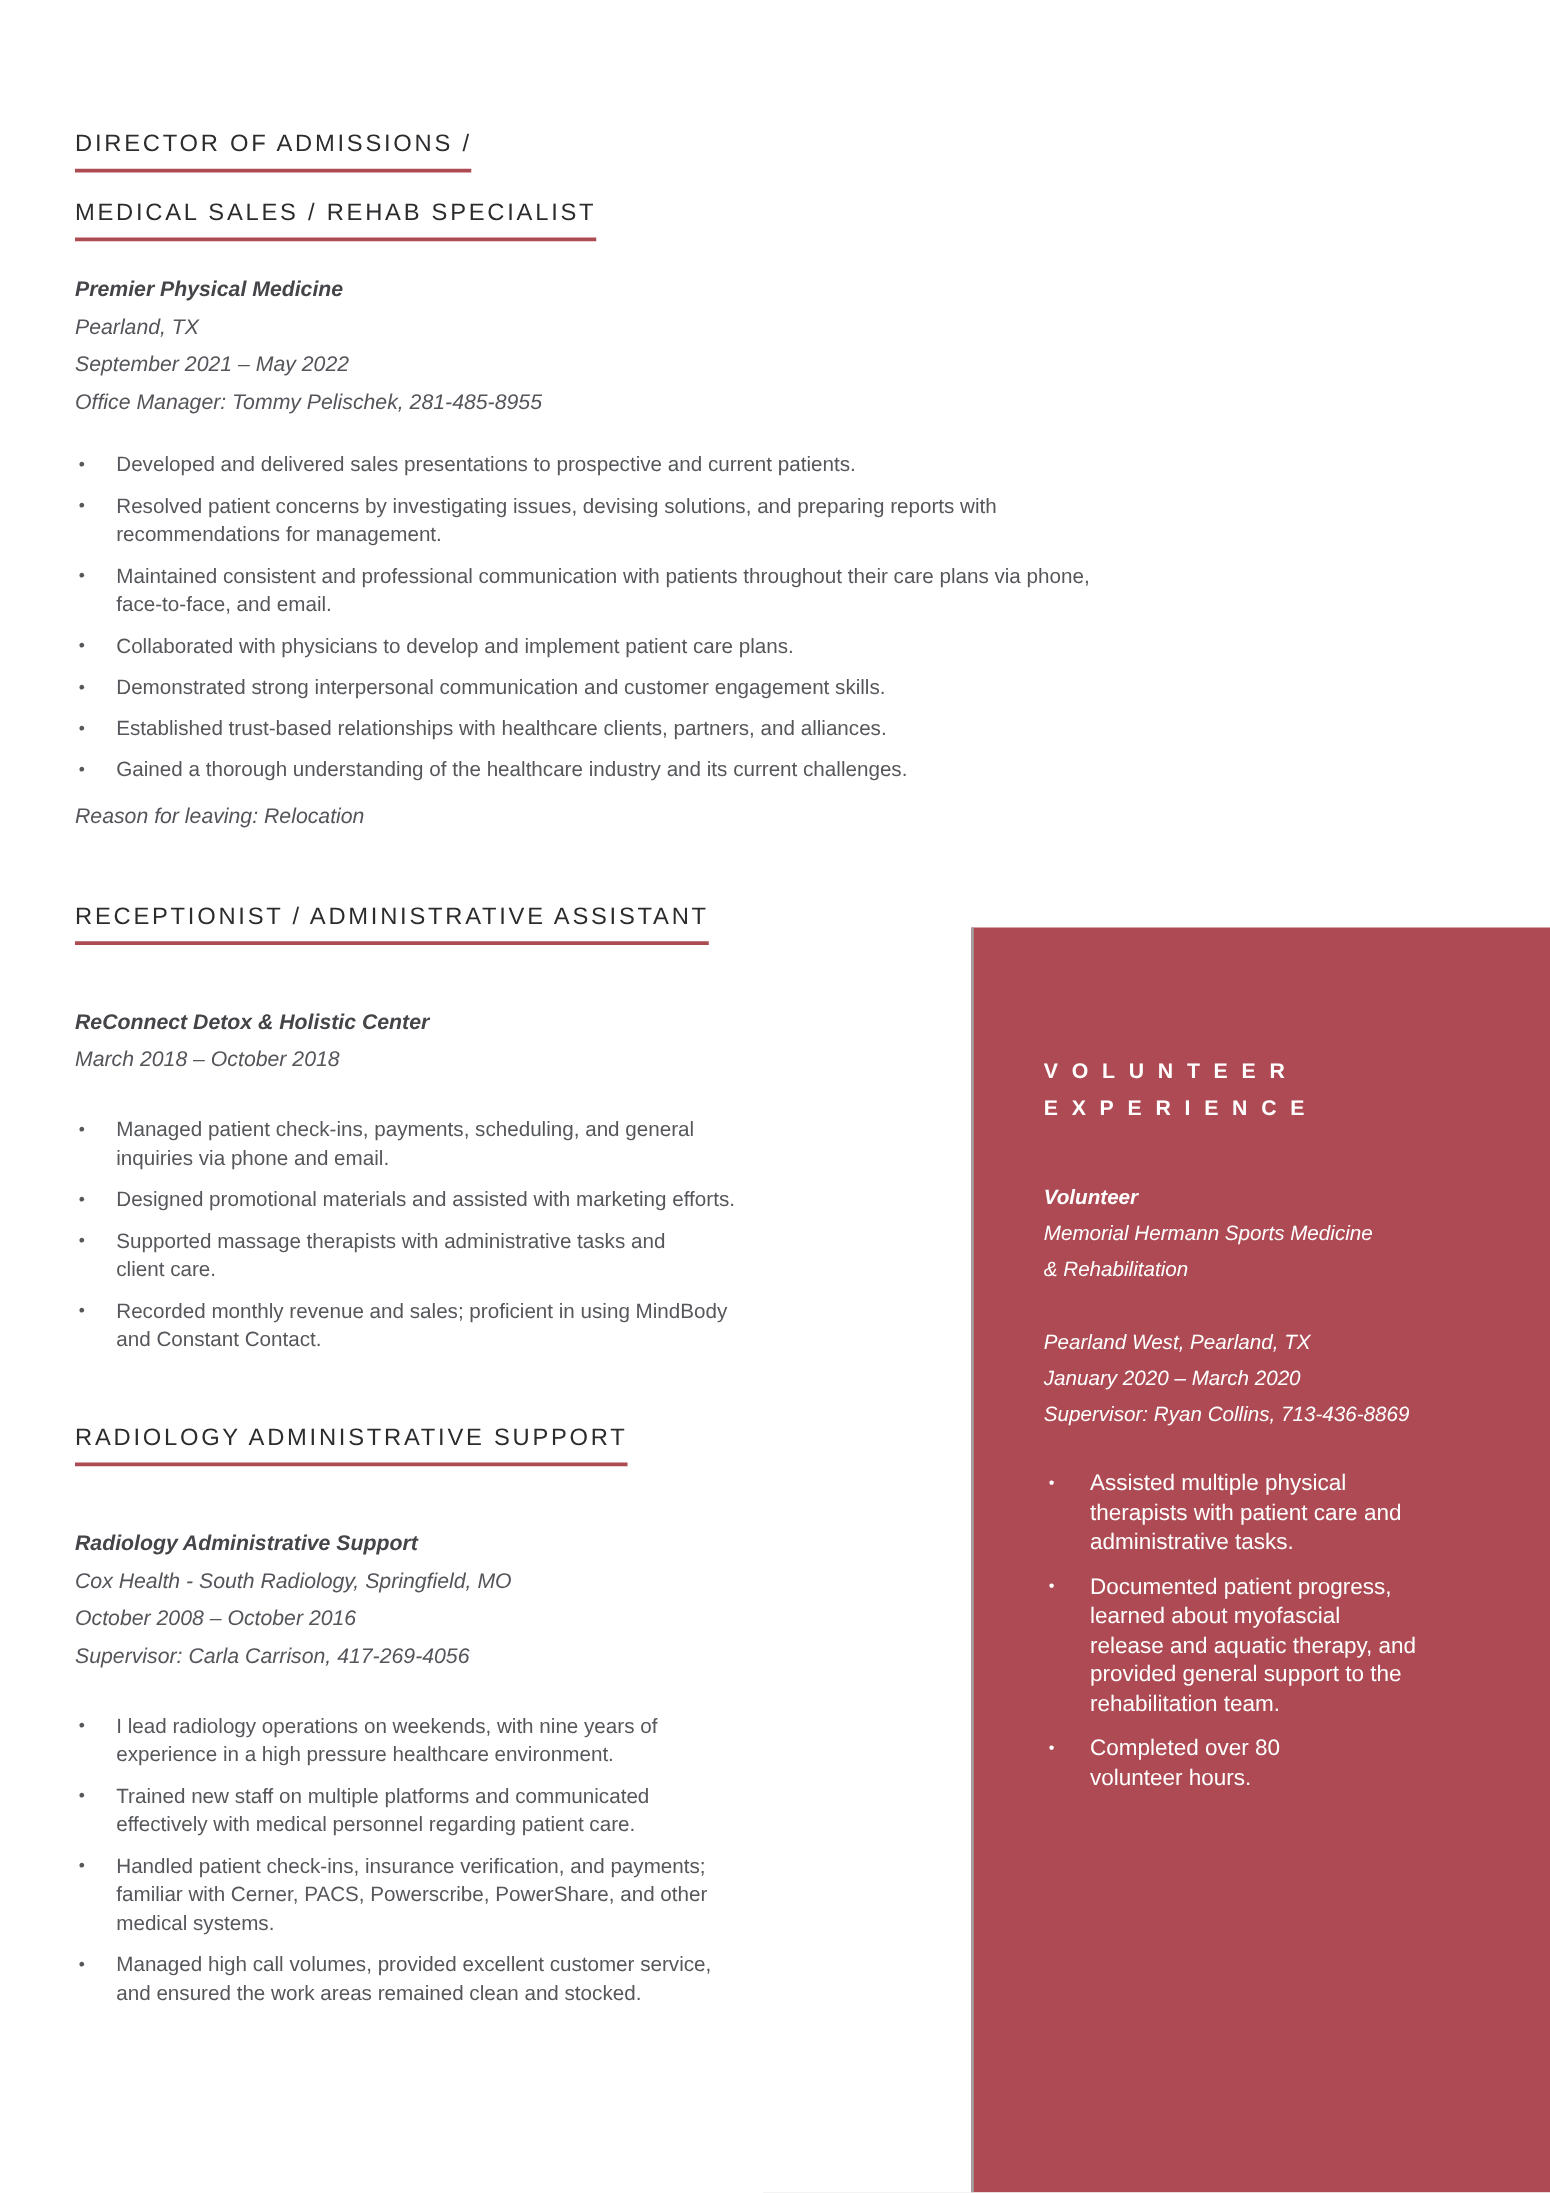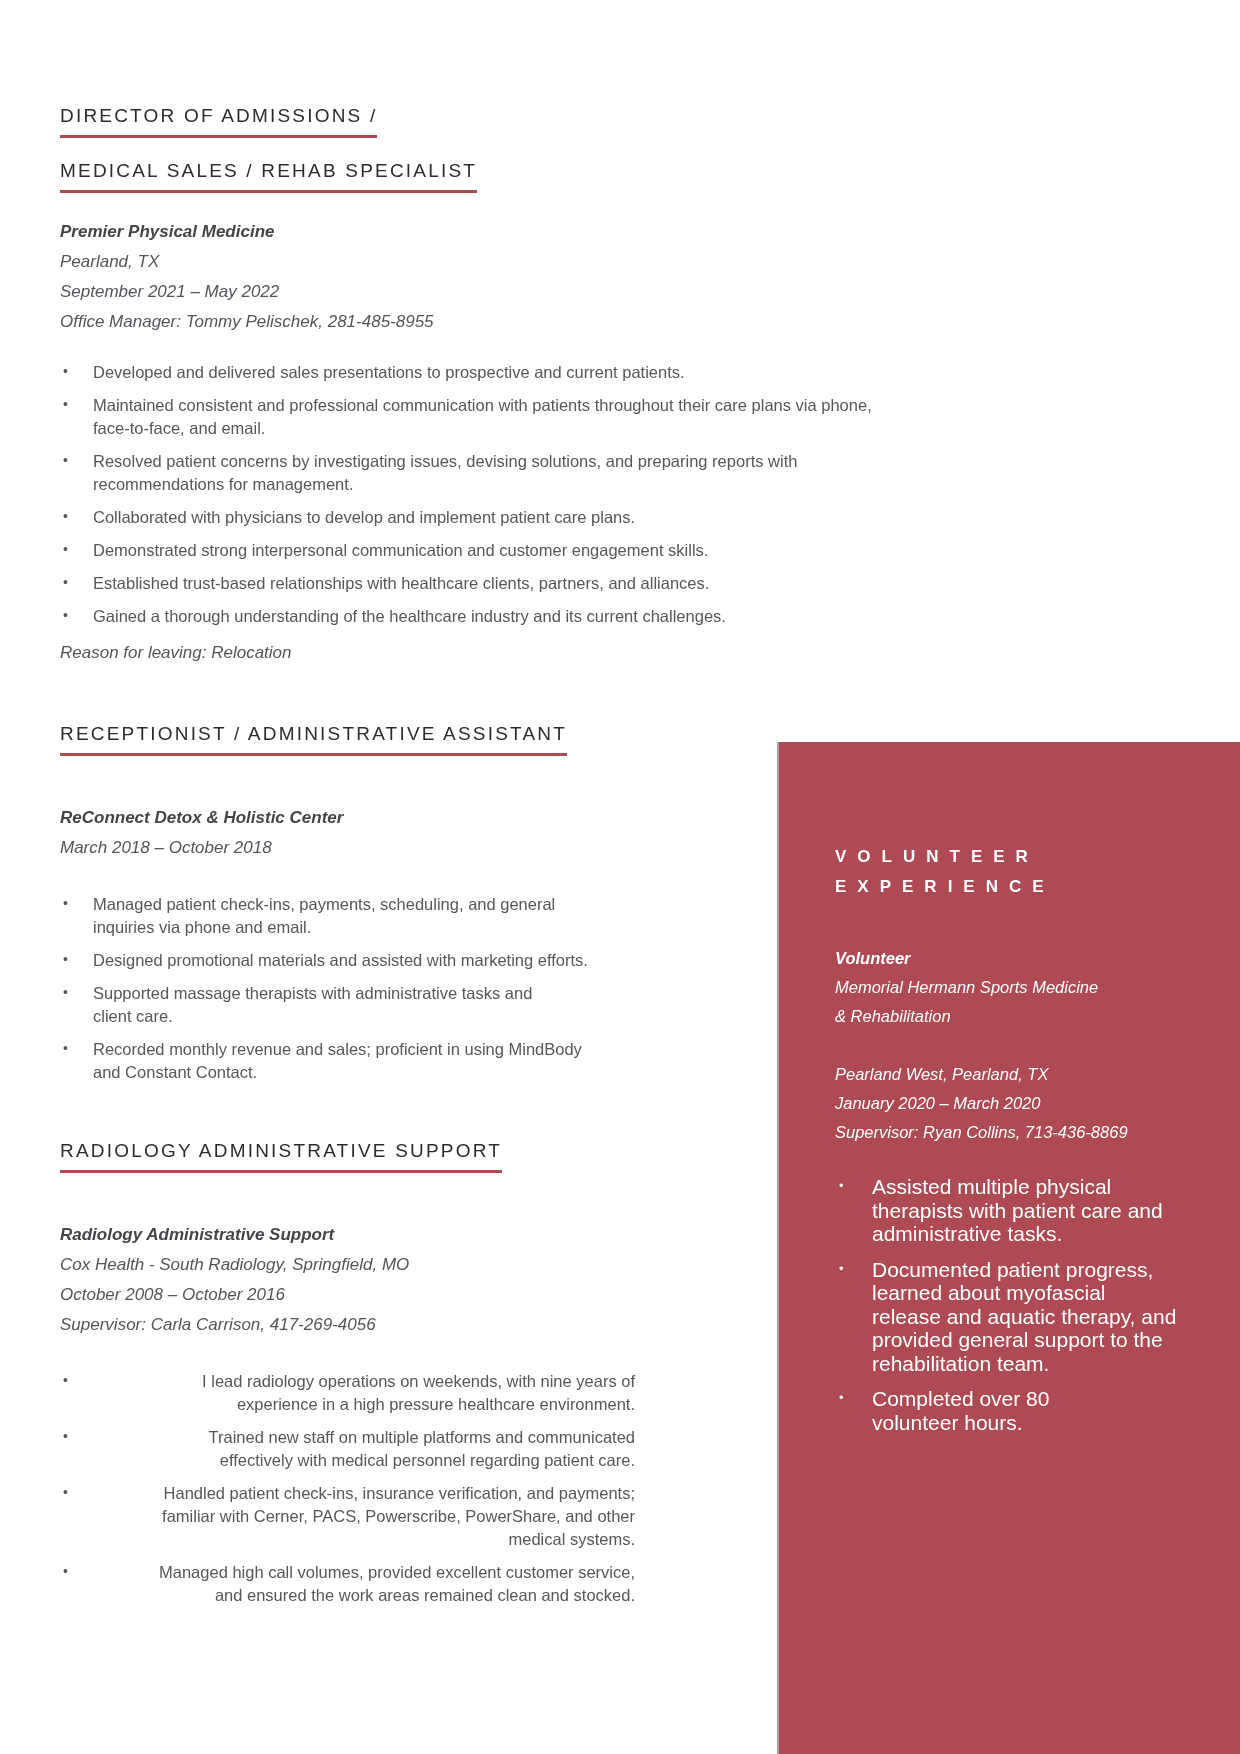--- a/index.html
+++ b/index.html
@@ -55,21 +55,21 @@
   }
   .sb-block { font-style:italic; font-size:16.5px; line-height:29px; color:#ffffff; }
   .sb-role-block { margin-top:42px; }
   .sb-role { font-weight:700; }
   .sb-org { white-space:pre-line; }
   .sb-info { margin-top:29px; }
 
   ul.sb-bullets { margin:28px 0 0 0; padding:0; list-style:none; }
   .sb-bullets li {
     position:relative; padding-left:37px; margin-bottom:12px;
-    font-size:21px; line-height:23.5px; color:#ffffff;
+    font-size:18px; line-height:23.5px; color:#ffffff;
     white-space:pre-line;
   }
   .sb-bullets li::before {
     content:"•"; position:absolute; left:4px; top:-1px;
     font-size:13px; color:#ffffff;
   }
 </style>
 </head>
 <body>
 
@@ -83,24 +83,24 @@
         <div class="h-row"><span class="h-line">MEDICAL SALES / REHAB SPECIALIST</span></div>
       </div>
       <div class="info">
         <div class="company">Premier Physical Medicine</div>
         <div>Pearland, TX</div>
         <div>September 2021 – May 2022</div>
         <div>Office Manager: Tommy Pelischek, 281-485-8955</div>
       </div>
       <ul class="bullets">
         <li>Developed and delivered sales presentations to prospective and current patients.</li>
+        <li>Resolved patient concerns by investigating issues, devising solutions, and preparing reports with
+recommendations for management.</li>
         <li>Maintained consistent and professional communication with patients throughout their care plans via phone,
 face-to-face, and email.</li>
-        <li>Resolved patient concerns by investigating issues, devising solutions, and preparing reports with
-recommendations for management.</li>
         <li>Collaborated with physicians to develop and implement patient care plans.</li>
         <li>Demonstrated strong interpersonal communication and customer engagement skills.</li>
         <li>Established trust-based relationships with healthcare clients, partners, and alliances.</li>
         <li>Gained a thorough understanding of the healthcare industry and its current challenges.</li>
       </ul>
       <div class="reason">Reason for leaving: Relocation</div>
     </div>
 
     <div class="section section-narrow sec-2">
       <div>
@@ -124,21 +124,21 @@
     <div class="section section-narrow sec-3">
       <div>
         <div class="h-row"><span class="h-line">RADIOLOGY ADMINISTRATIVE SUPPORT</span></div>
       </div>
       <div class="info info-gap">
         <div class="company">Radiology Administrative Support</div>
         <div>Cox Health - South Radiology, Springfield, MO</div>
         <div>October 2008 – October 2016</div>
         <div>Supervisor: Carla Carrison, 417-269-4056</div>
       </div>
-      <ul class="bullets" style="margin-top:30px;text-align:right;">
+      <ul class="bullets" style="margin-top:30px;">
         <li>I lead radiology operations on weekends, with nine years of
 experience in a high pressure healthcare environment.</li>
         <li>Trained new staff on multiple platforms and communicated
 effectively with medical personnel regarding patient care.</li>
         <li>Handled patient check-ins, insurance verification, and payments;
 familiar with Cerner, PACS, Powerscribe, PowerShare, and other
 medical systems.</li>
         <li>Managed high call volumes, provided excellent customer service,
 and ensured the work areas remained clean and stocked.</li>
       </ul>

